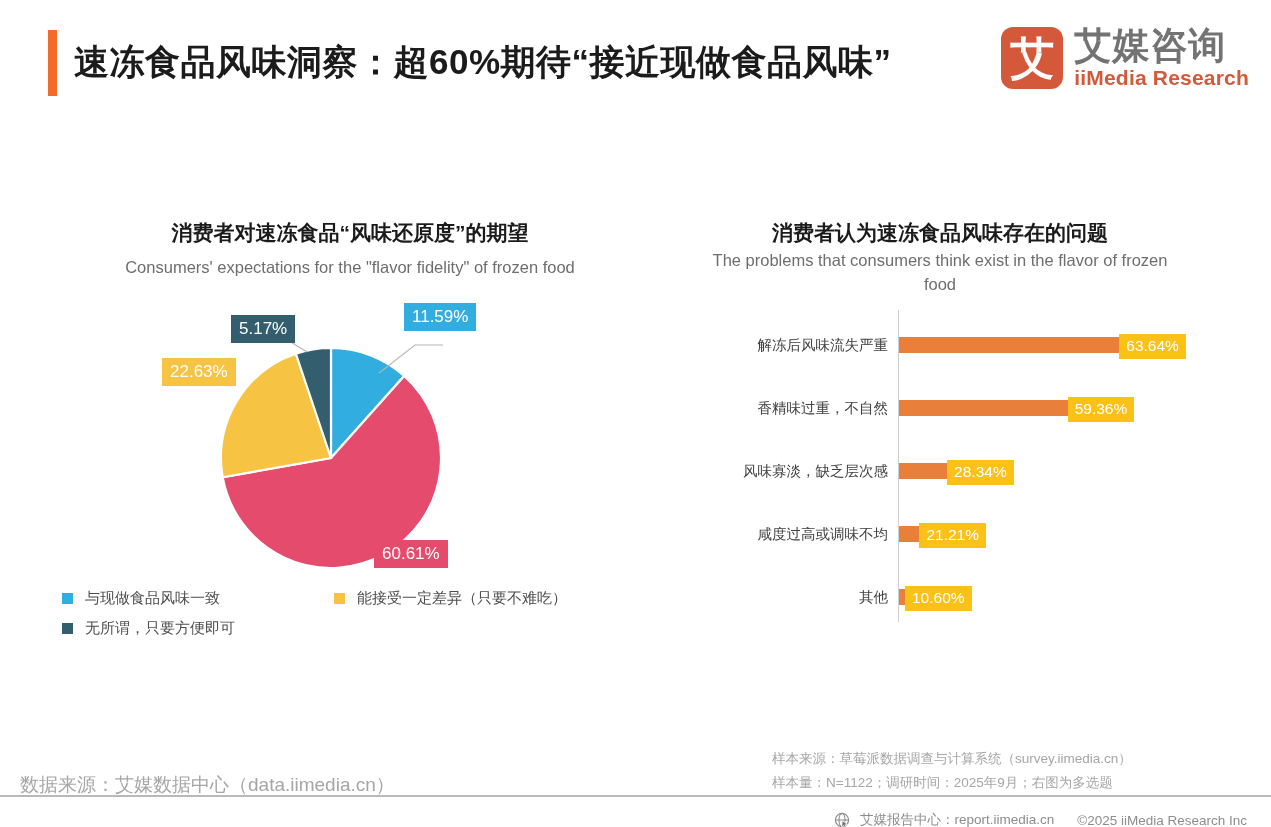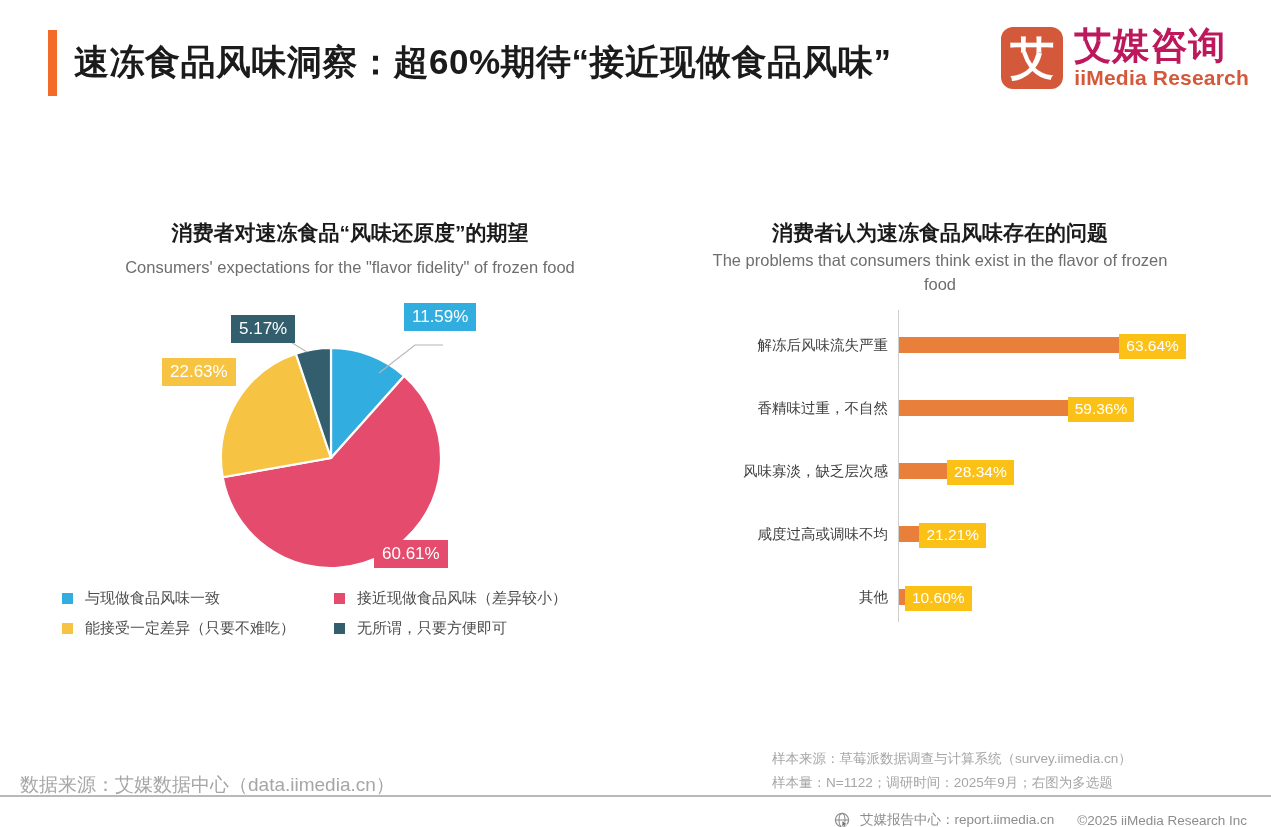--- a/index.html
+++ b/index.html
@@ -58,21 +58,21 @@
     color: #ffffff;
     font-size: 44px;
     font-weight: bold;
     line-height: 1;
     font-family: "DejaVu Sans", sans-serif;
   }
   #brand-text { display: flex; flex-direction: column; justify-content: center; }
   #brand-cn {
     font-size: 37px;
     font-weight: bold;
-    color: #be185d;
+    color: #737373;
     line-height: 40px;
     letter-spacing: 1px;
   }
   #brand-en {
     font-size: 21px;
     font-weight: bold;
     color: #d4593b;
     line-height: 24px;
     letter-spacing: 0.2px;
   }
@@ -268,24 +268,20 @@
 <div class="pie-label" id="pie-label-pink">60.61%</div>
 <div class="pie-label" id="pie-label-yellow">22.63%</div>
 <div class="pie-label" id="pie-label-teal">5.17%</div>
 
 <div id="pie-legend">
   <div class="legend-item">
     <span class="legend-swatch" style="background:#32ade0"></span>
     <span class="legend-text">与现做食品风味一致</span>
   </div>
   <div class="legend-item">
-    <span class="legend-swatch" style="background:#e54b6c"></span>
-    <span class="legend-text">接近现做食品风味（差异较小）</span>
-  </div>
-  <div class="legend-item">
     <span class="legend-swatch" style="background:#f7c342"></span>
     <span class="legend-text">能接受一定差异（只要不难吃）</span>
   </div>
   <div class="legend-item">
     <span class="legend-swatch" style="background:#335e6d"></span>
     <span class="legend-text">无所谓，只要方便即可</span>
   </div>
 </div>
 
 <div id="bar-chart">

